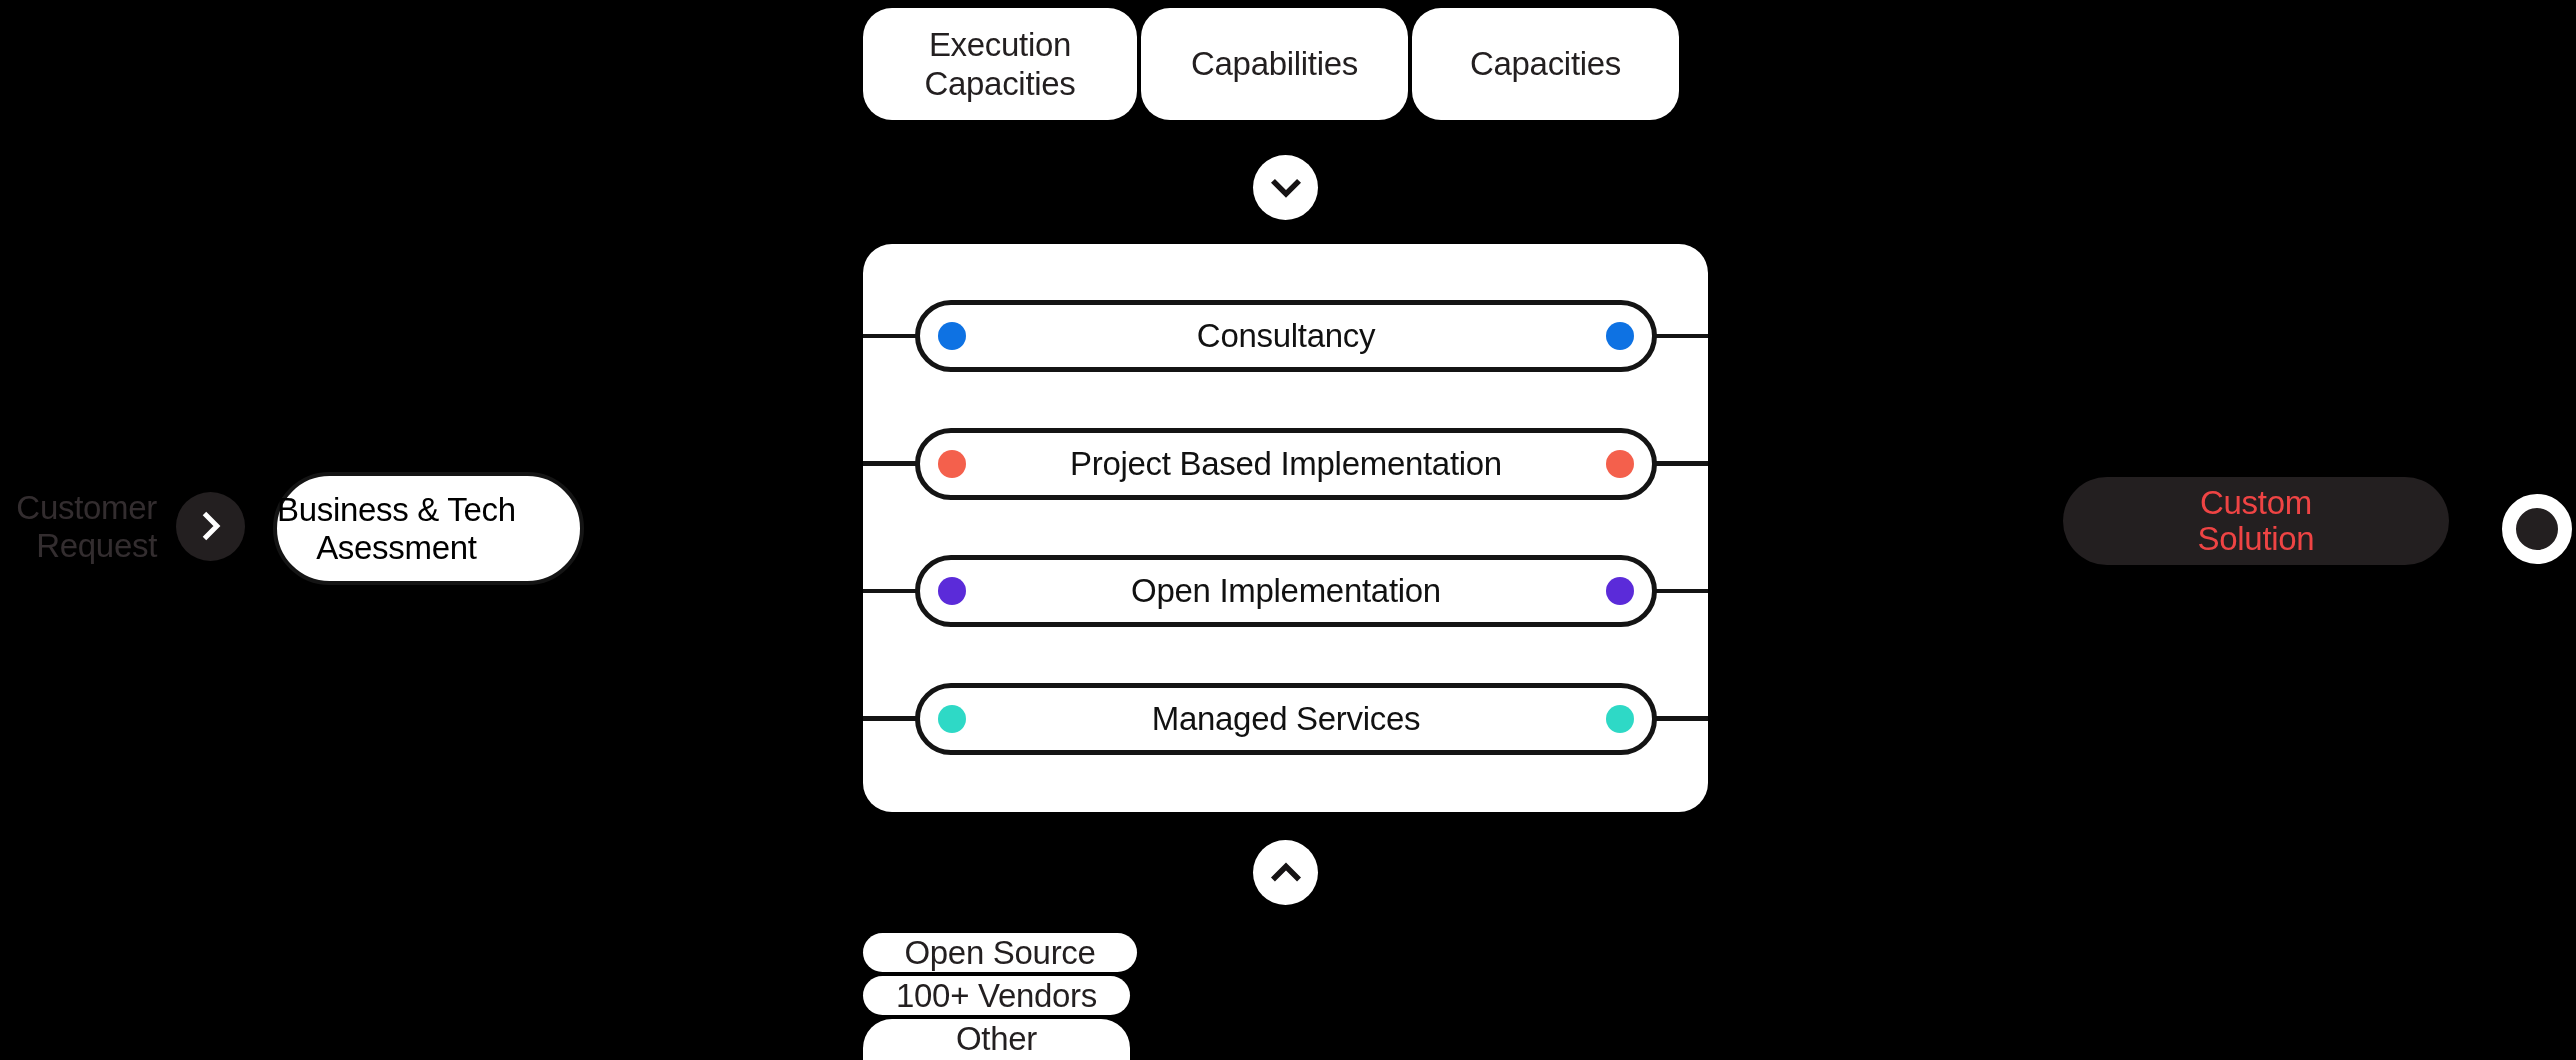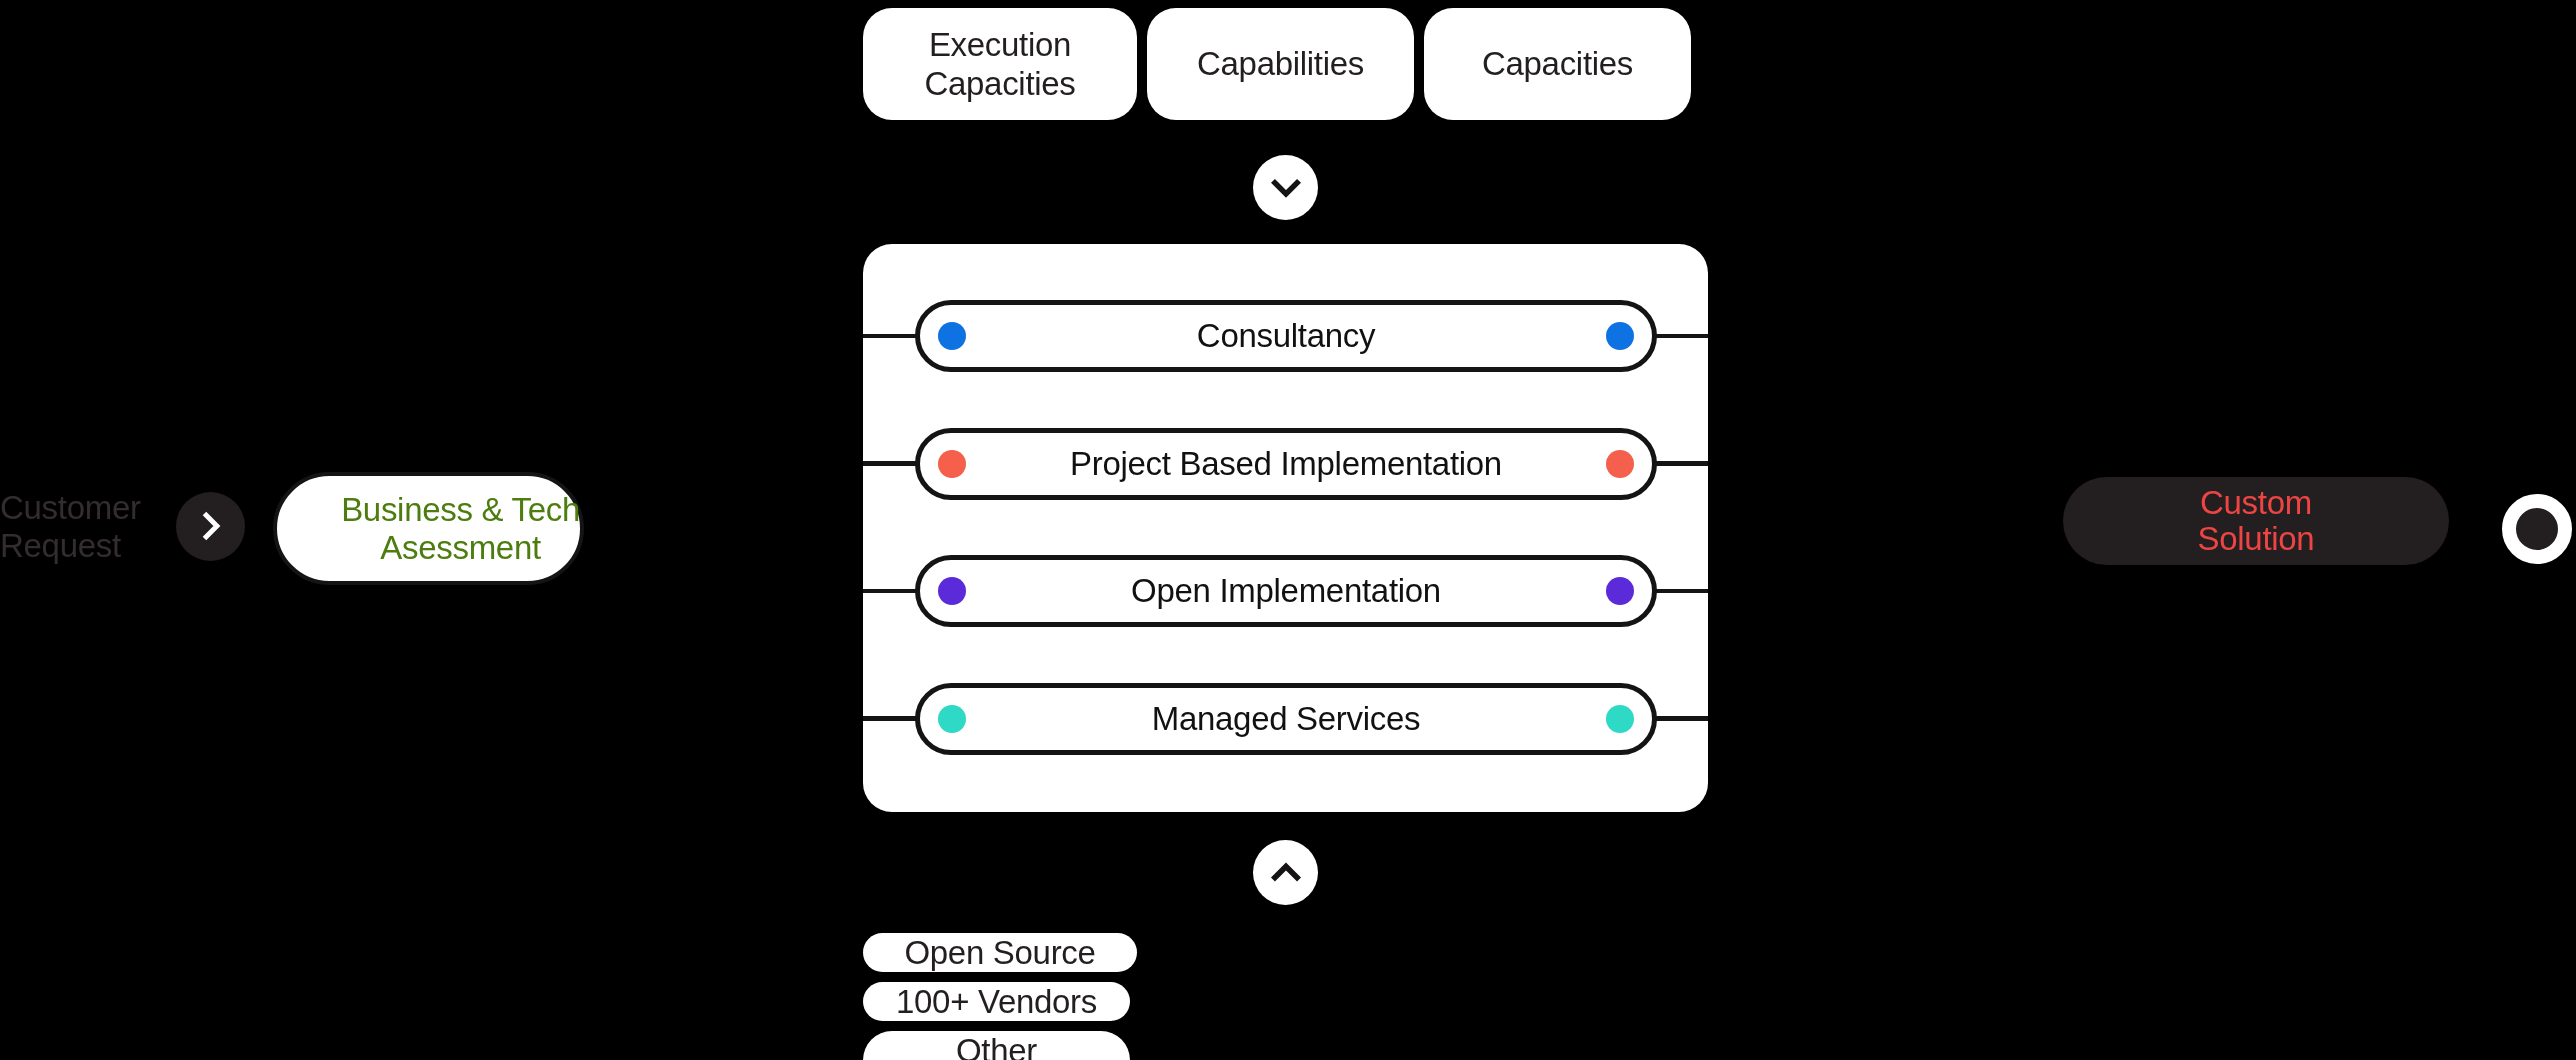--- a/index.html
+++ b/index.html
@@ -4,21 +4,21 @@
 <style>
   html,body{margin:0;padding:0;background:#000;}
   .stage{
     position:relative;width:2576px;height:1060px;background:#000;overflow:hidden;
     font-family:"Liberation Sans","DejaVu Sans",sans-serif;color:#161314;
   }
   .abs{position:absolute;}
   .pill-label{white-space:pre-line;text-align:center;}
 
   
-  .pill-row{display:flex;gap:10px;}
+  .pill-row{display:flex;gap:4px;}
   .card{
     background:#fff;border-radius:29px;display:flex;align-items:center;justify-content:center;
     font-size:33px;line-height:39px;color:#231F20;letter-spacing:-0.3px;
   }
   .card.w1{width:274px;} .card.w2{width:267px;} .card.w3{width:267px;}
 
   
   .chev-circle{
     width:65px;height:65px;border-radius:50%;background:#fff;
     display:flex;align-items:center;justify-content:center;
@@ -39,32 +39,32 @@
     display:flex;align-items:center;justify-content:center;
     font-size:33px;color:#111;letter-spacing:-0.3px;
   }
   .dot{
     position:absolute;top:50%;width:28px;height:28px;margin-top:-14px;border-radius:50%;
   }
   .dot.l{left:17.6px;} .dot.r{right:17.6px;}
 
   
   .customer-label{
-    left:0;top:489px;width:157px;text-align:left;
+    left:0;top:489px;width:157px;text-align:right;
     font-size:33px;line-height:38px;color:#332D2F;white-space:pre-line;letter-spacing:-0.3px;
   }
   .arrow-circle{
     left:176px;top:492px;width:69px;height:69px;border-radius:50%;background:#231F20;
     display:flex;align-items:center;justify-content:center;
   }
   .assess-pill{
     left:273px;top:472px;width:311px;height:113px;background:#fff;
     border:4.4px solid #141414;border-radius:60px;box-sizing:border-box;
-    display:flex;align-items:center;justify-content:flex-end;
-    font-size:33px;line-height:38px;color:#4d7c0f;letter-spacing:-0.3px;
+    display:flex;align-items:center;justify-content:flex-start;
+    font-size:33px;line-height:38px;color:#000000;letter-spacing:-0.3px;
   }
 
   
   .custom-pill{
     left:2063px;top:477px;width:386px;height:88px;background:#231F20;border-radius:52px;
     display:flex;align-items:center;justify-content:center;
     font-size:33px;line-height:36px;color:#ef4444;letter-spacing:-0.3px;
   }
   .end-ring{
     left:2502px;top:494px;width:70px;height:70px;border-radius:50%;

